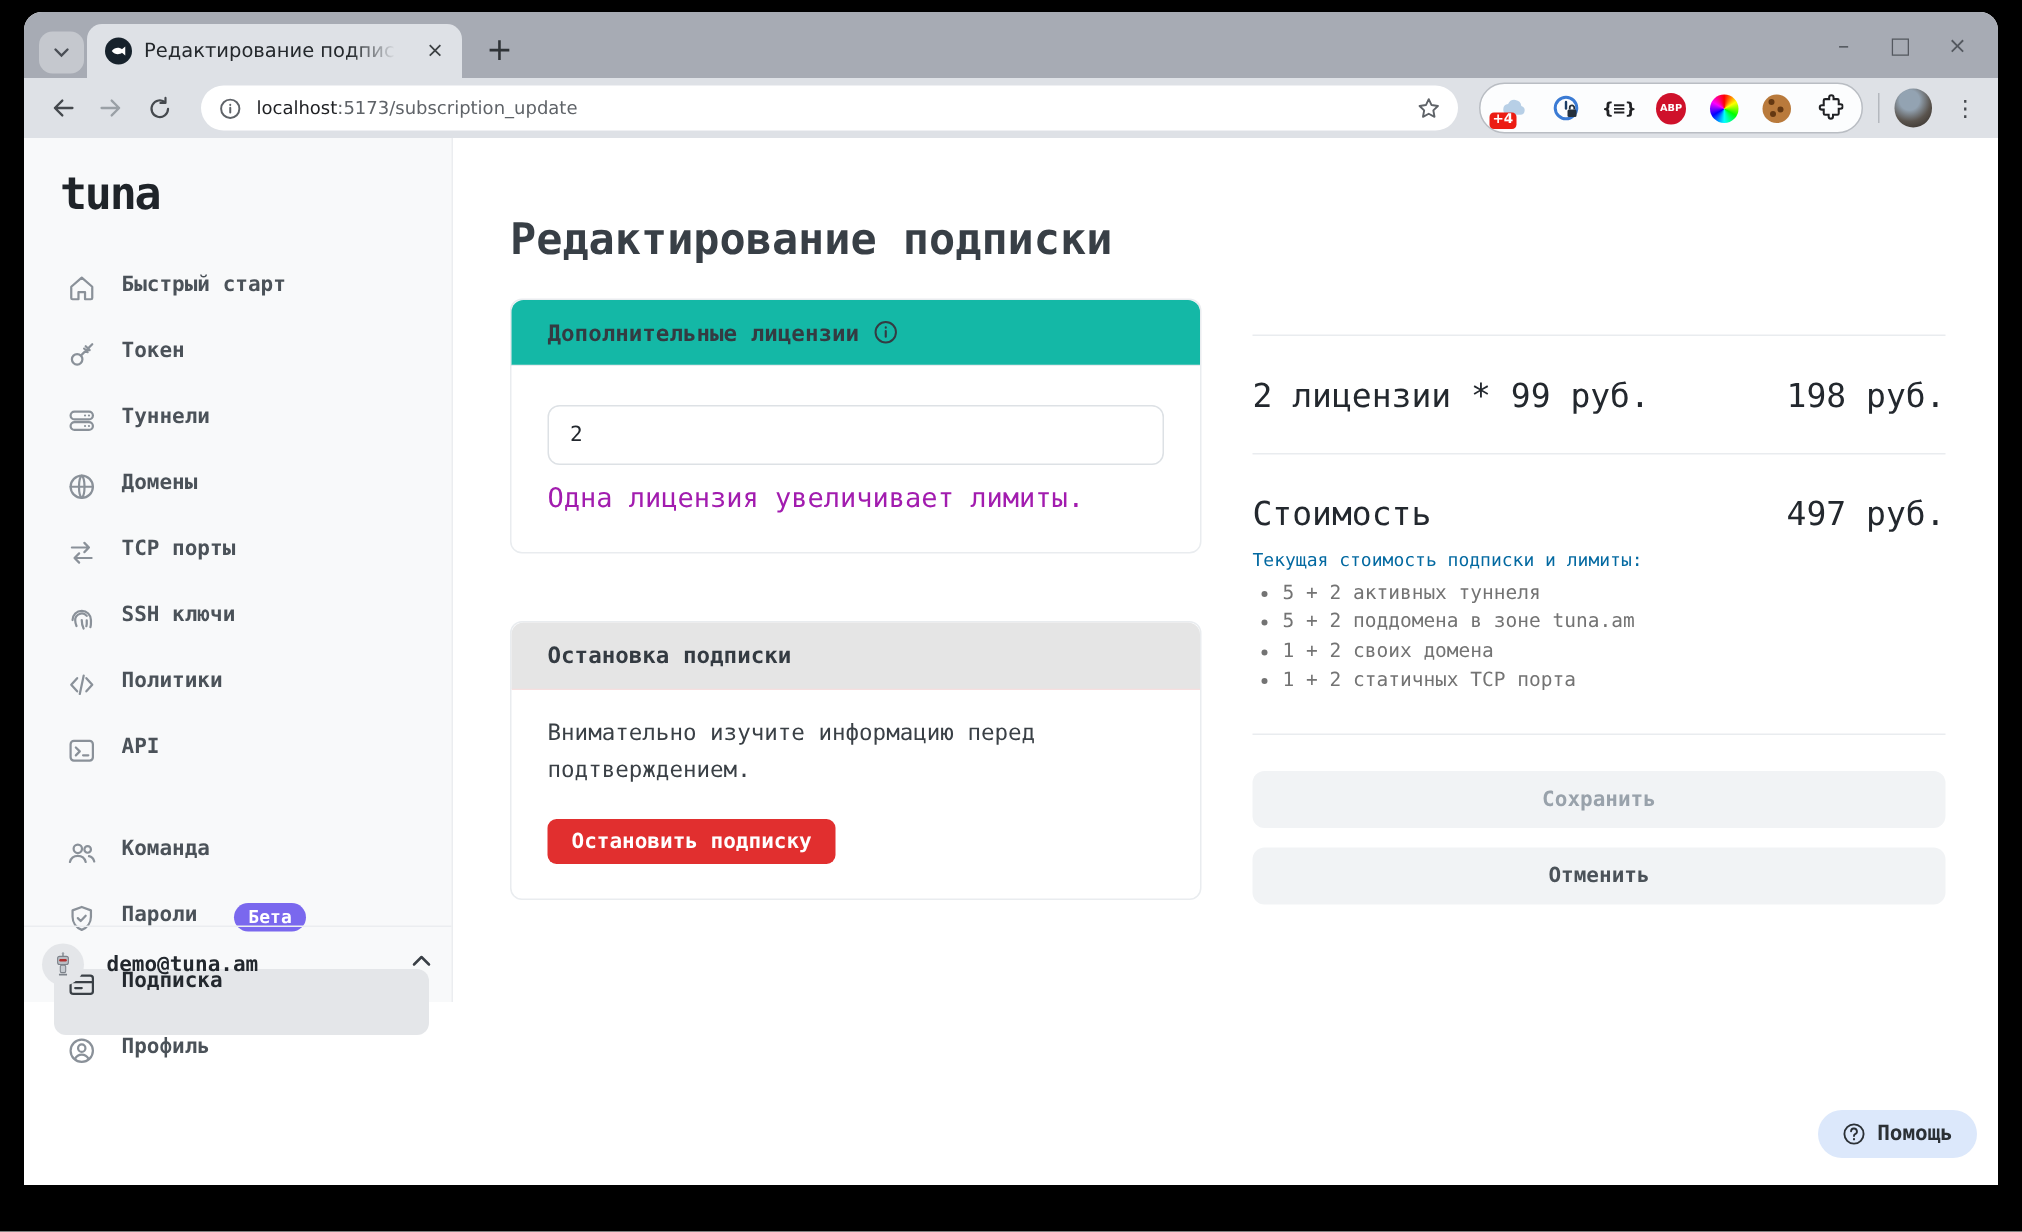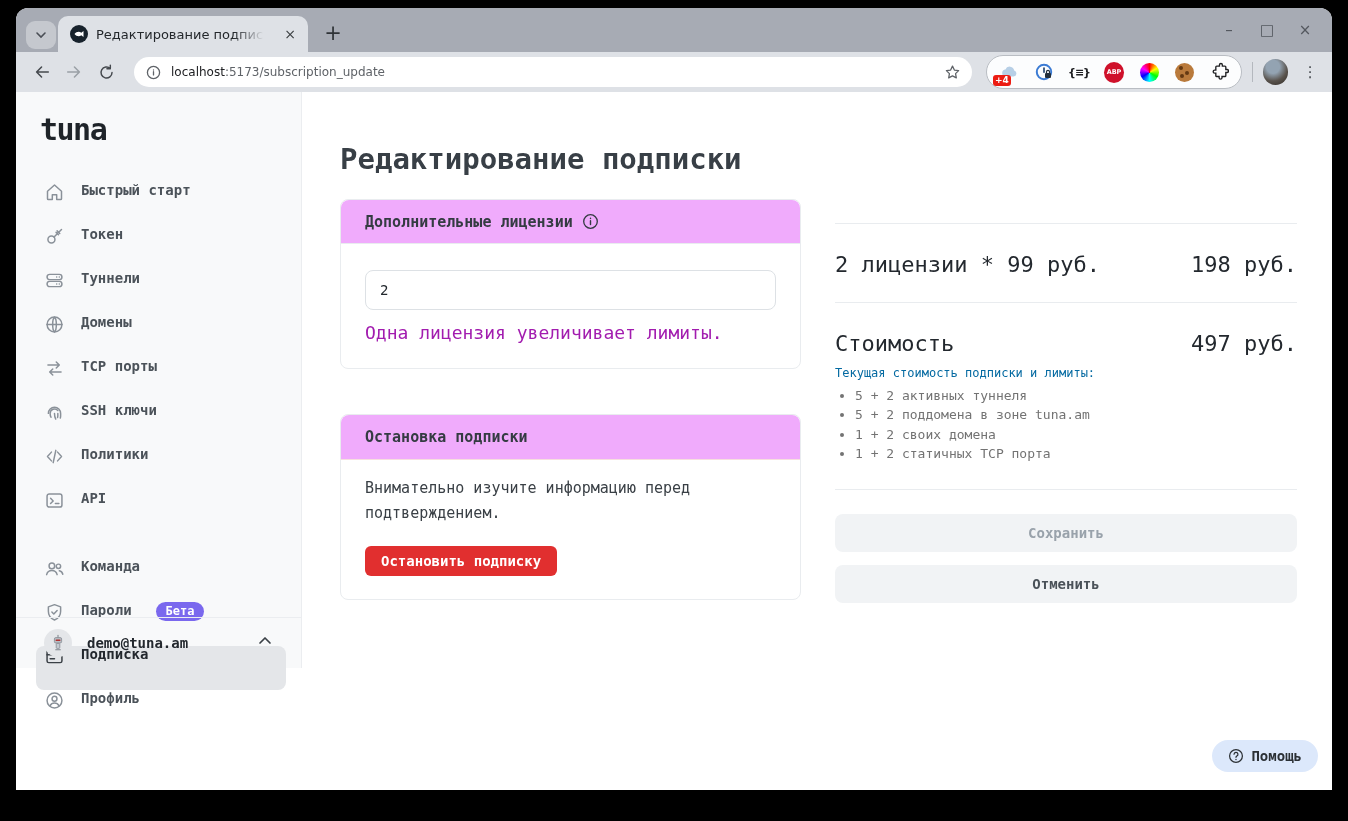--- a/index.html
+++ b/index.html
@@ -81,41 +81,41 @@
   .nav { margin-top:35px; }
   .nav-item { height:44px; margin:0 15px 0 20px; padding:0 8px; display:flex; align-items:flex-start;
     gap:16px; border-radius:8px; color:#4b5259; font-size:14px; font-weight:bold; cursor:pointer; }
   .nav-item svg { width:21px; height:21px; color:#8a9199; flex:0 0 auto; }
   .nav-item.active { background:#e4e6e9; color:#23282e; }
   .nav-item.active svg { color:#3a4046; }
   .nav-gap { height:24px; }
   .badge-beta { background:#7a68ee; color:#fff; font-size:12px; font-weight:bold;
     padding:3px 10px 4px; border-radius:11px; margin-left:8px; line-height:1; }
   .sidebar-footer { position:absolute; left:0; right:0; bottom:0; height:51px;
-    border-top:1px solid #ebedf0; display:flex; align-items:center; padding:0 28px; gap:15px; cursor:pointer; }
+    border-top:1px solid #ebedf0; display:flex; align-items:center; padding:0 12px; gap:15px; cursor:pointer; }
   .user-avatar { width:28px; height:28px; border-radius:50%; background:#e4e6e9;
     display:flex; align-items:center; justify-content:center; overflow:hidden; }
   .user-email { font-size:14px; font-weight:bold; color:#23282e; }
   .chev-up { margin-left:auto; color:#3a4046; }
   
   .main { flex:1; position:relative; padding:50px 0 0 38px; }
   .page-title { margin:0; font-size:29px; font-weight:bold; color:#383f46; }
   .columns { display:flex; gap:34px; margin-top:23px; }
   .col-left { width:461px; flex:0 0 auto; }
   .card { border:1px solid #e9ecef; border-radius:8px; background:#fff; }
-  .card-header { height:44px; padding:0 24px; background:#f0abfc; border-bottom:1px solid #e9ecef;
+  .card-header { height:44px; padding:0 24px; background:#14b8a6; border-bottom:1px solid #e9ecef;
     border-radius:8px 8px 0 0; display:flex; align-items:center; gap:9px;
     font-size:15px; font-weight:bold; color:#343b42; }
   .card-header svg { color:#343b42; }
   .card-body { padding:26px 24px 25px; }
   .license-input { width:100%; height:40px; border:1px solid #dde1e5; border-radius:8px;
     padding:0 14px; font-family:"DejaVu Sans Mono", monospace; font-size:14px; color:#23282e; outline:none; }
   .helper { margin-top:12px; font-size:18px; color:#a21caf; }
   .card.stop { margin-top:45px; }
-  .card.stop .card-header { height:45px; background:#f0abfc; border-bottom-color:#f6dfdf; }
+  .card.stop .card-header { height:45px; background:#e5e5e5; border-bottom-color:#f6dfdf; }
   .card.stop .card-body { padding:16px 24px 23px; }
   .stop-text { margin:0; font-size:15px; line-height:1.68; color:#3a4046; }
   .stop-btn { margin-top:20px; background:#e12f2f; color:#fff; border:none; border-radius:6px;
     padding:8px 16px; font-family:"DejaVu Sans Mono", monospace; font-size:14px; font-weight:bold;
     cursor:pointer; line-height:1; height:30px; }
   .col-right { width:462px; flex:0 0 auto; }
   .price-row { display:flex; justify-content:space-between; font-size:22px; font-weight:500;
     color:#23282e; line-height:1.2; }
   .sep { border:none; border-top:1px solid #e9ecef; margin:24px 0 28px; }
   .caption { margin-top:8px; font-size:12px; color:#0369a1; }

